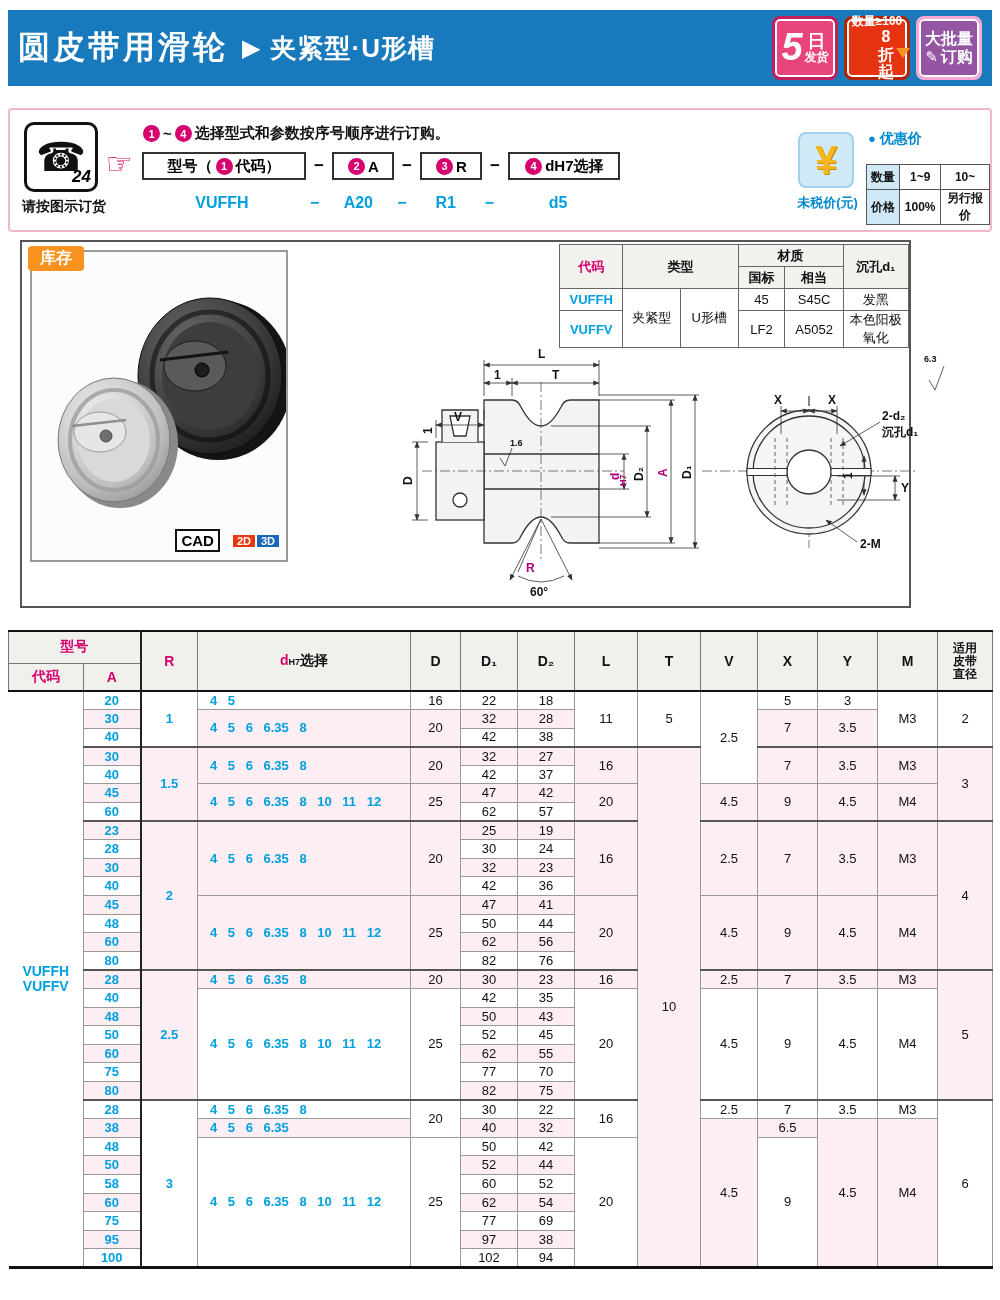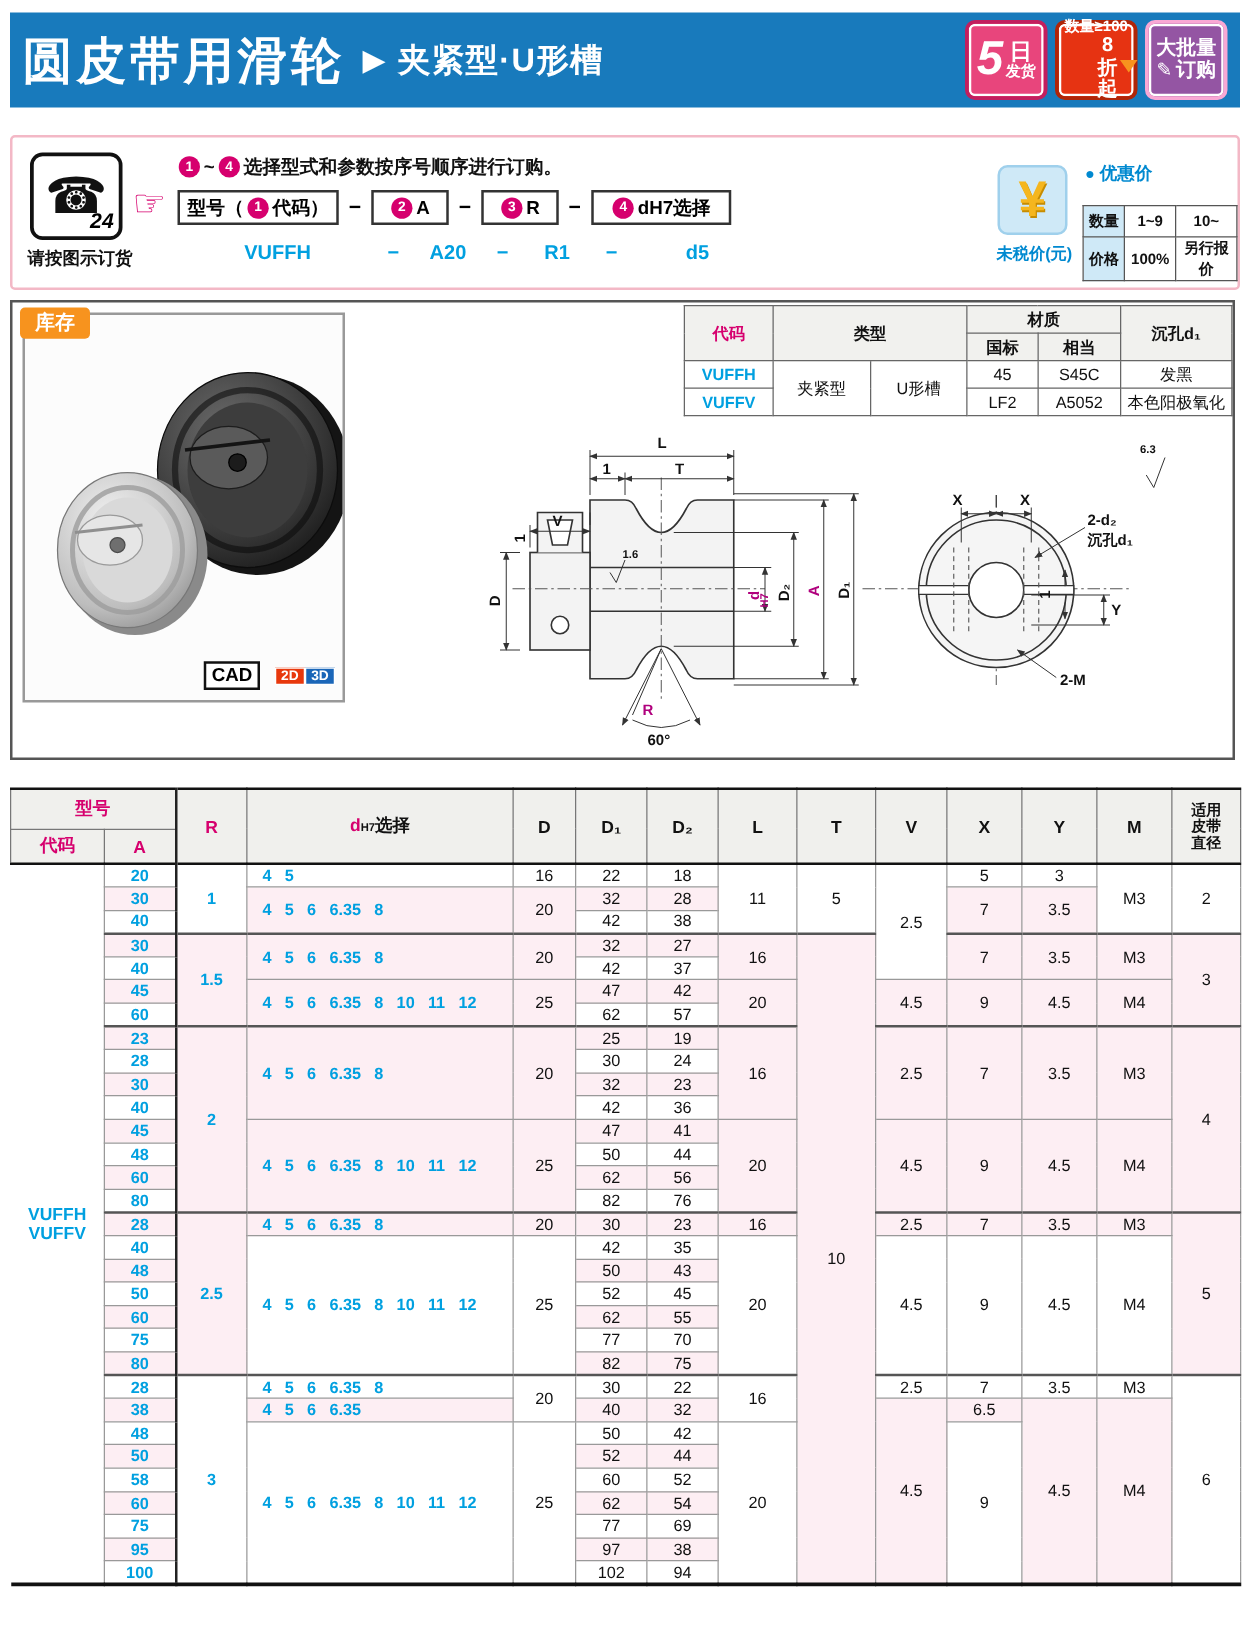--- a/index.html
+++ b/index.html
@@ -3,21 +3,21 @@
 <meta charset="utf-8">
 <style>
   * { margin:0; padding:0; box-sizing:border-box; }
   html,body { width:1000px; height:1300px; background:#fff;
     font-family:"Liberation Sans","DejaVu Sans",sans-serif; position:relative; }
   .abs { position:absolute; }
 
   
   .banner { left:8px; top:10px; width:984px; height:76px; background:#187abc;
     display:flex; align-items:center; padding:0 10px; color:#fff; }
-  .banner-title { font-size:40px; font-weight:bold; letter-spacing:3px;text-align:right; }
+  .banner-title { font-size:32px; font-weight:bold; letter-spacing:3px;text-align:right; }
   .banner-arrow { font-size:24px; margin:0 10px 0 14px; }
   .banner-sub { font-size:26px; font-weight:bold; letter-spacing:1px; }
   .badges { margin-left:auto; display:flex; gap:6px; }
   .badge { width:66px; height:64px; border-radius:8px; color:#fff; font-weight:bold;
     display:flex; flex-direction:column; align-items:center; justify-content:center;
     box-shadow:inset 0 0 0 2px #fff; text-align:center; line-height:1.1; }
   .badge-days { background:#e8457c; border:3px solid #c21f5e; flex-direction:row; gap:2px;}
   .badge-days .big { font-size:38px; font-style:italic; }
   .badge-days .col { display:flex; flex-direction:column; align-items:center;}
   .badge-days .mid { font-size:18px; } .badge-days .small { font-size:12px; }
@@ -41,40 +41,40 @@
   .phone-caption { position:absolute; left:4px; top:88px; width:100px; text-align:center;
     font-size:14px; font-weight:bold; color:#111; }
   .hand { position:absolute; left:96px; top:36px; font-size:30px; color:#d6006e; }
   .inst { position:absolute; left:132px; top:14px; font-size:15px; font-weight:bold; color:#111;
     display:flex; align-items:center; gap:2px;}
   .ncirc { display:inline-flex; width:17px; height:17px; border-radius:50%; background:#d6006e;
     color:#fff; font-size:11px; font-weight:bold; align-items:center; justify-content:center; margin:0 1px;}
   .modelrow { position:absolute; left:132px; top:42px; display:flex; align-items:center; gap:8px; }
   .mbox { border:2px solid #333; height:28px; display:flex; align-items:center; justify-content:center;
     font-size:15px; font-weight:bold; gap:2px; background:#fff; }
-  .mbox.b1{ width:129px;} .mbox.b2{width:62px;} .mbox.b3{width:62px;} .mbox.b4{width:112px;}
+  .mbox.b1{ width:164px;} .mbox.b2{width:62px;} .mbox.b3{width:62px;} .mbox.b4{width:112px;}
   .mdash { font-size:17px; font-weight:bold; }
   .exrow { position:absolute; left:132px; top:84px; display:flex; align-items:center; gap:8px;
     color:#00a0e0; font-weight:bold; font-size:16px; }
   .exrow .ex { text-align:center; } .exrow .e1{width:160px;} .exrow .e2{width:62px;} .exrow .e3{width:62px;} .exrow .e4{width:112px;}
   .yenbox { position:absolute; left:788px; top:22px; width:56px; height:56px; background:#cfe9f7;
     border:2px solid #9fd0ec; border-radius:8px; display:flex; align-items:center; justify-content:center; }
   .yenbox .yen { font-size:40px; font-weight:bold; color:#f5b61e; text-shadow:1px 1px 0 #c78c00; }
   .yen-caption { position:absolute; left:770px; top:84px; width:95px; text-align:center;
     font-size:13px; font-weight:bold; color:#0089d0; }
   .price-title { position:absolute; left:858px; top:20px; font-size:14px; font-weight:bold; color:#0089d0; }
   .price-title .dot { font-size:13px; margin-right:4px;}
   .pricetable { position:absolute; left:856px; top:42px; border-collapse:collapse;margin-top:12px; }
   .pricetable td { border:1px solid #555; font-size:12px; font-weight:bold; text-align:center;
     height:25px; padding:0 3px; color:#111;}
   .pricetable td.lab { background:#cfe9f7; width:38px;}
   .pricetable td.v1 { width:42px;} .pricetable td.v2 { width:56px;}
 
   
-  .midbox { left:8px; top:240px; width:980px; height:368px; border:2px solid #555;padding-left:22px; }
+  .midbox { left:20px; top:240px; width:891px; height:368px; border:2px solid #555;padding-left:22px; }
   .photobox { position:absolute; left:8px; top:8px; width:258px; height:312px; border:2px solid #999; background:#fcfcfc;}
   .stock { position:absolute; left:-4px; top:-6px; background:#f7931e; color:#fff; font-size:16px;
     font-weight:bold; padding:2px 12px; border-radius:4px; }
   .cadbadge { position:absolute; right:6px; bottom:8px; display:flex; align-items:center;gap:12px; }
   .cadtxt { border:2px solid #111; background:#fff; font-size:15px; font-weight:bold; padding:1px 4px; }
   .cadstack { display:flex; flex-direction:row; }
   .cad2d { background:#e8380d; color:#fff; font-size:11px; font-weight:bold; padding:0 4px; border:1px solid #fff;}
   .cad3d { background:#1a66b8; color:#fff; font-size:11px; font-weight:bold; padding:0 4px; border:1px solid #fff;}
   .note { position:absolute; left:14px; top:332px; font-size:16px; font-weight:bold; color:#111; line-height:1.45;}
   .notemark { display:inline-flex; width:17px; height:17px; border-radius:3px; background:#d6006e;

